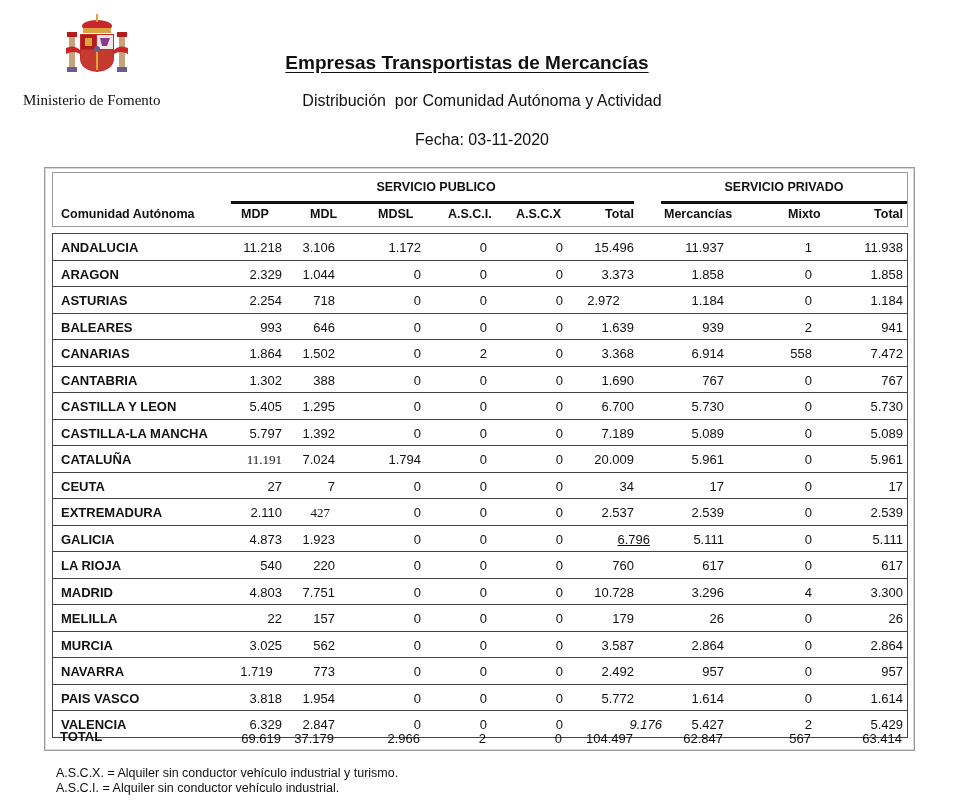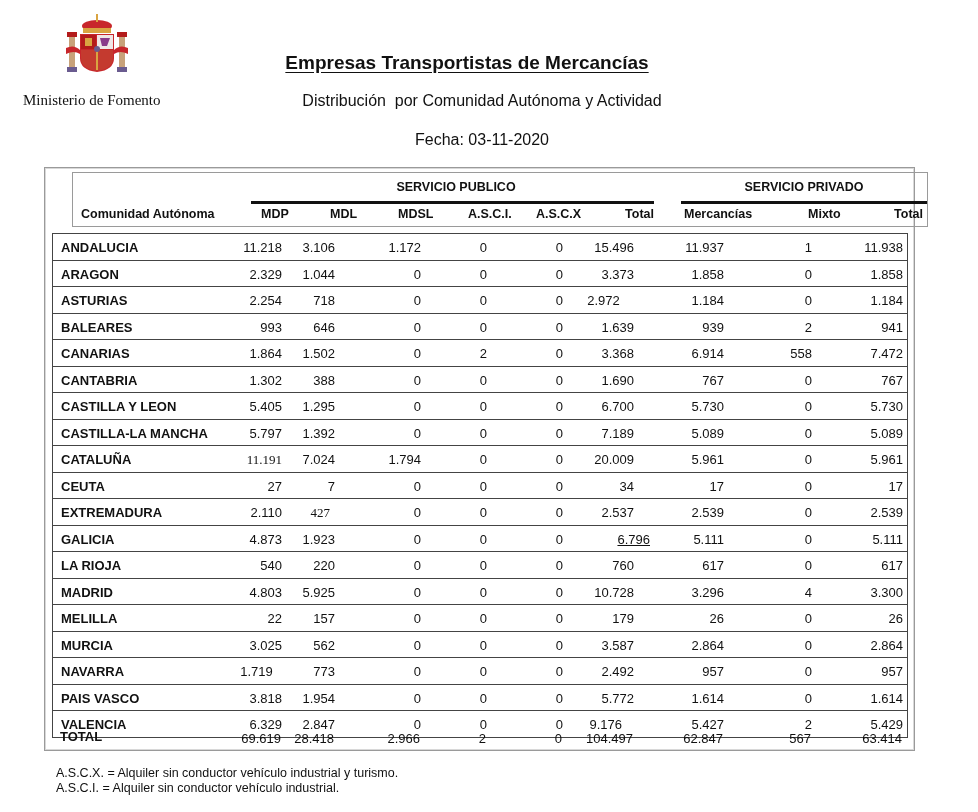--- a/index.html
+++ b/index.html
@@ -8,21 +8,21 @@
   .logo { position: absolute; left: 66px; top: 14px; width: 62px; height: 60px; }
   .ministry { position: absolute; left: 23px; top: 92px; font-family: "Liberation Serif", serif; font-size: 15px; color: #111; }
 
   .title { position: absolute; left: 0; width: 934px; top: 52px; text-align: center; font-weight: bold; font-size: 19px; }
   .title span { text-decoration: underline; text-underline-offset: 3px; }
   .subtitle { position: absolute; left: 0; width: 964px; top: 92px; text-align: center; font-size: 16px; white-space: pre; }
   .fecha { position: absolute; left: 0; width: 964px; top: 131px; text-align: center; font-size: 16px; }
 
   .outer { position: absolute; left: 44px; top: 167px; width: 869px; height: 582px; border: 1px solid #9a9a9a; box-shadow: inset 0 0 0 1px #d8d8d8; }
 
-  .hdr { position: absolute; left: 52px; top: 172px; width: 854px; height: 53px; border: 1px solid #9a9a9a; margin-left: 20px; }
+  .hdr { position: absolute; left: 52px; top: 172px; width: 854px; height: 53px; border: 1px solid #9a9a9a; }
   .group-label { position: absolute; top: 7px; font-size: 12.5px; font-weight: bold; text-align: center; }
   .group-line { position: absolute; top: 28px; height: 3px; background: #111; }
   .col-h { position: absolute; top: 34px; font-size: 12.5px; font-weight: bold; }
 
   .data { position: absolute; left: 52px; top: 233px; width: 854px; border: 1px solid #444; }
   .row { position: relative; height: 25.5px; border-bottom: 1px solid #444; font-size: 13px; }
   .row:last-child { border-bottom: none; }
   .cell { position: absolute; top: 6px; text-align: right; }
   .name { position: absolute; left: 8px; top: 6px; font-weight: bold; text-align: left; }
 
@@ -238,21 +238,21 @@
       <div class="cell" style="left: 380px; width: 54px;">0</div>
       <div class="cell" style="left: 450px; width: 60px;">0</div>
       <div class="cell" style="left: 520px; width: 61px;">760</div>
       <div class="cell" style="left: 600px; width: 71px;">617</div>
       <div class="cell" style="left: 700px; width: 59px;">0</div>
       <div class="cell" style="left: 790px; width: 60px;">617</div>
     </div>
     <div class="row">
       <div class="name">MADRID</div>
       <div class="cell" style="left: 178px; width: 51px;">4.803</div>
-      <div class="cell" style="left: 240px; width: 42px;">5.925</div>
+      <div class="cell" style="left: 240px; width: 42px;">7.751</div>
       <div class="cell" style="left: 310px; width: 58px;">0</div>
       <div class="cell" style="left: 380px; width: 54px;">0</div>
       <div class="cell" style="left: 450px; width: 60px;">0</div>
       <div class="cell" style="left: 520px; width: 61px;">10.728</div>
       <div class="cell" style="left: 600px; width: 71px;">3.296</div>
       <div class="cell" style="left: 700px; width: 59px;">4</div>
       <div class="cell" style="left: 790px; width: 60px;">3.300</div>
     </div>
     <div class="row">
       <div class="name">MELILLA</div>
@@ -302,31 +302,31 @@
       <div class="cell" style="left: 700px; width: 59px;">0</div>
       <div class="cell" style="left: 790px; width: 60px;">1.614</div>
     </div>
     <div class="row">
       <div class="name">VALENCIA</div>
       <div class="cell" style="left: 178px; width: 51px;">6.329</div>
       <div class="cell" style="left: 240px; width: 42px;">2.847</div>
       <div class="cell" style="left: 310px; width: 58px;">0</div>
       <div class="cell" style="left: 380px; width: 54px;">0</div>
       <div class="cell" style="left: 450px; width: 60px;">0</div>
-      <div class="cell" style="left: 508px; width: 61px;">9.176</div>
+      <div class="cell" style="left: 548px; width: 61px; font-style: italic;">9.176</div>
       <div class="cell" style="left: 600px; width: 71px;">5.427</div>
       <div class="cell" style="left: 700px; width: 59px;">2</div>
       <div class="cell" style="left: 790px; width: 60px;">5.429</div>
     </div>
   </div>
 
 <div class="total-row" id="total-row">
     <div class="name">TOTAL</div>
     <div class="cell" style="left: 178px; width: 51px;">69.619</div>
-    <div class="cell" style="left: 240px; width: 42px;">28.418</div>
+    <div class="cell" style="left: 240px; width: 42px;">37.179</div>
     <div class="cell" style="left: 310px; width: 58px;">2.966</div>
     <div class="cell" style="left: 380px; width: 54px;">2</div>
     <div class="cell" style="left: 450px; width: 60px;">0</div>
     <div class="cell" style="left: 520px; width: 61px;">104.497</div>
     <div class="cell" style="left: 600px; width: 71px;">62.847</div>
     <div class="cell" style="left: 700px; width: 59px;">567</div>
     <div class="cell" style="left: 790px; width: 60px;">63.414</div>
   </div>
 
 <div class="notes">

